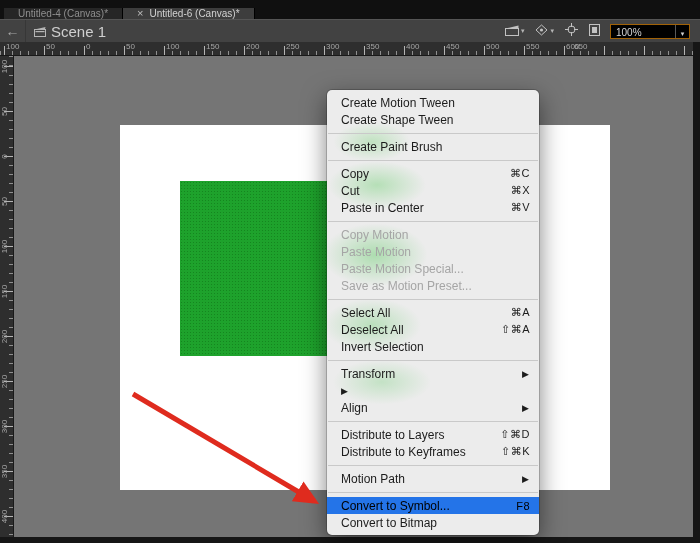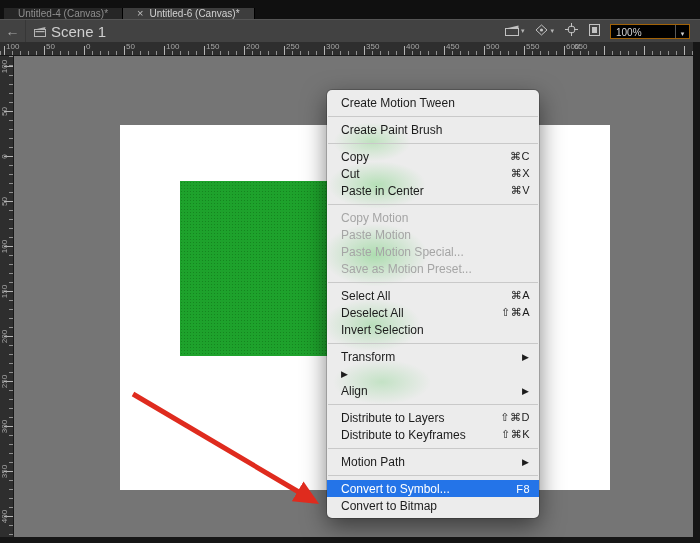--- a/index.html
+++ b/index.html
@@ -76,21 +76,21 @@
       radial-gradient(ellipse 70px 32px at 55px 292px, rgba(110,205,115,.32), transparent 70%),
       #ececec;
     border-radius:5px; padding:4px 0; font-size:12px; color:#1c1c1c;
     box-shadow:0 8px 24px rgba(0,0,0,.5), 0 0 0 1px rgba(0,0,0,.18);}
   .menu-item{display:flex; align-items:center; height:17px; padding:0 9px 0 14px; gap:8px;
              white-space:nowrap;}
   .menu-item .lbl{flex:1;}
   .menu-item .sc{font-size:11px; letter-spacing:.5px;}
   .menu-item .sub{font-size:9px; padding-right:1px;}
   .menu-item.disabled{color:#a5a5a5;}
-  .menu-item.highlighted{background:var(--highlight); color:#ffffff;}
+  .menu-item.highlighted{background:var(--highlight); color:#000000;}
   .menu-sep{height:1px; background:#c9c9c9; margin:4.5px 1px;}
 
   
   .arrow-overlay{position:absolute; inset:0; z-index:40; pointer-events:none;}
 </style>
 </head>
 <body>
 
 <div class="app">
 
@@ -212,20 +212,23 @@
     </div>
   </div>
 
   <div class="edge-right"></div>
   <div class="edge-bottom"></div>
 
   <div class="context-menu">
       <div class="menu-item">
         <span class="lbl">Create Motion Tween</span>
       </div>
+      <div class="menu-item">
+        <span class="lbl">Create Shape Tween</span>
+      </div>
       <div class="menu-sep"></div>
       <div class="menu-item">
         <span class="lbl">Create Paint Brush</span>
       </div>
       <div class="menu-sep"></div>
       <div class="menu-item">
         <span class="lbl">Copy</span>
         <span class="sc">⌘C</span>
       </div>
       <div class="menu-item">

